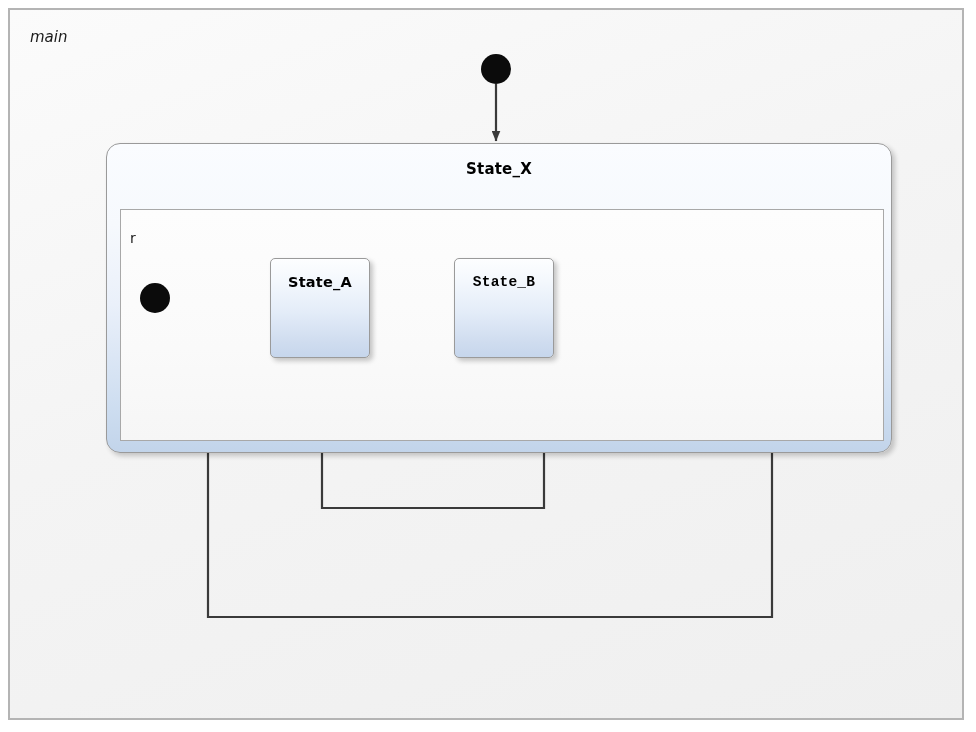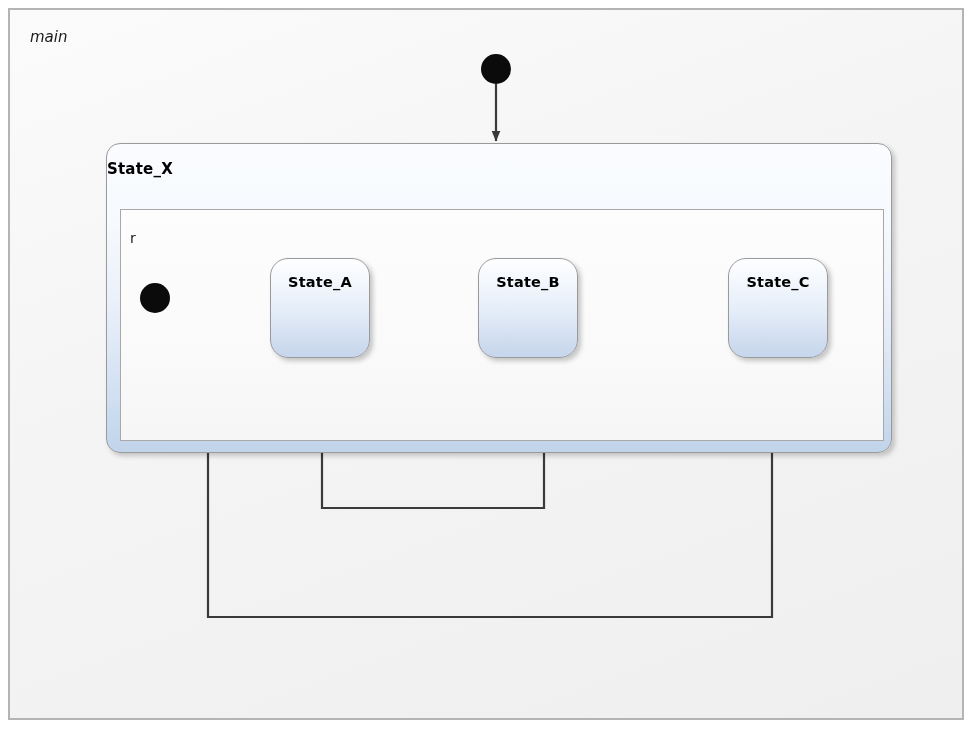--- a/index.html
+++ b/index.html
@@ -56,21 +56,21 @@
     border: 1px solid #9a9a9a;
     border-radius: 14px;
     background: linear-gradient(to bottom, #fafcff 0%, #f6f9fd 26%, #eaf0fa 52%, #cdddf0 86%, #c2d4ea 100%);
     box-shadow: 3px 3px 5px rgba(0,0,0,0.20);
   }
   .composite-title {
     position: absolute;
     left: 0;
     right: 0;
     top: 16px;
-    text-align: left;
+    text-align: center;
     font-size: 15px;
     font-weight: bold;
     color: #000000;
     letter-spacing: 0.2px;
   }
   
   .region {
     position: absolute;
     left: 13px;
     top: 65px;
@@ -87,37 +87,37 @@
     font-size: 14px;
     color: #1a1a1a;
   }
   
   .state {
     position: absolute;
     width: 100px;
     height: 100px;
     box-sizing: border-box;
     border: 1px solid #9a9a9a;
-    border-radius: 18px;
+    border-radius: 5px;
     background: linear-gradient(to bottom, #fdfeff 0%, #f4f8fd 22%, #e3ecf8 55%, #cfdcef 85%, #c6d6ec 100%);
     box-shadow: 3px 3px 5px rgba(0,0,0,0.22);
   }
   .state-title {
     position: absolute;
     left: 0;
     right: 0;
     top: 15px;
     text-align: center;
     font-size: 14.5px;
     font-weight: bold;
     color: #000000;
     letter-spacing: 0.2px;
   }
   #state-a { left: 270px; top: 258px; }
-  #state-b { left: 478px; top: 258px; }
+  #state-b { left: 454px; top: 258px; font-family: Liberation Mono, monospace; }
   #state-c { left: 728px; top: 258px; }
   
   .initial-node {
     position: absolute;
     border-radius: 50%;
     background: #0b0b0b;
   }
   #initial-top { left: 481px; top: 54px; width: 30px; height: 30px; }
   #initial-region { left: 140px; top: 283px; width: 30px; height: 30px; }
   
@@ -187,21 +187,18 @@
   <div class="initial-node" id="initial-region"></div>
 
   <div class="state" id="state-a">
     <div class="state-title">State_A</div>
   </div>
 
   <div class="state" id="state-b">
     <div class="state-title">State_B</div>
   </div>
 
-  <div class="state" id="state-c">
-    <div class="state-title">State_C</div>
-  </div>
 
 
   <div class="edge-label" id="label-trigger-y">
   </div>
 
 </div>
 
 </body></html>

